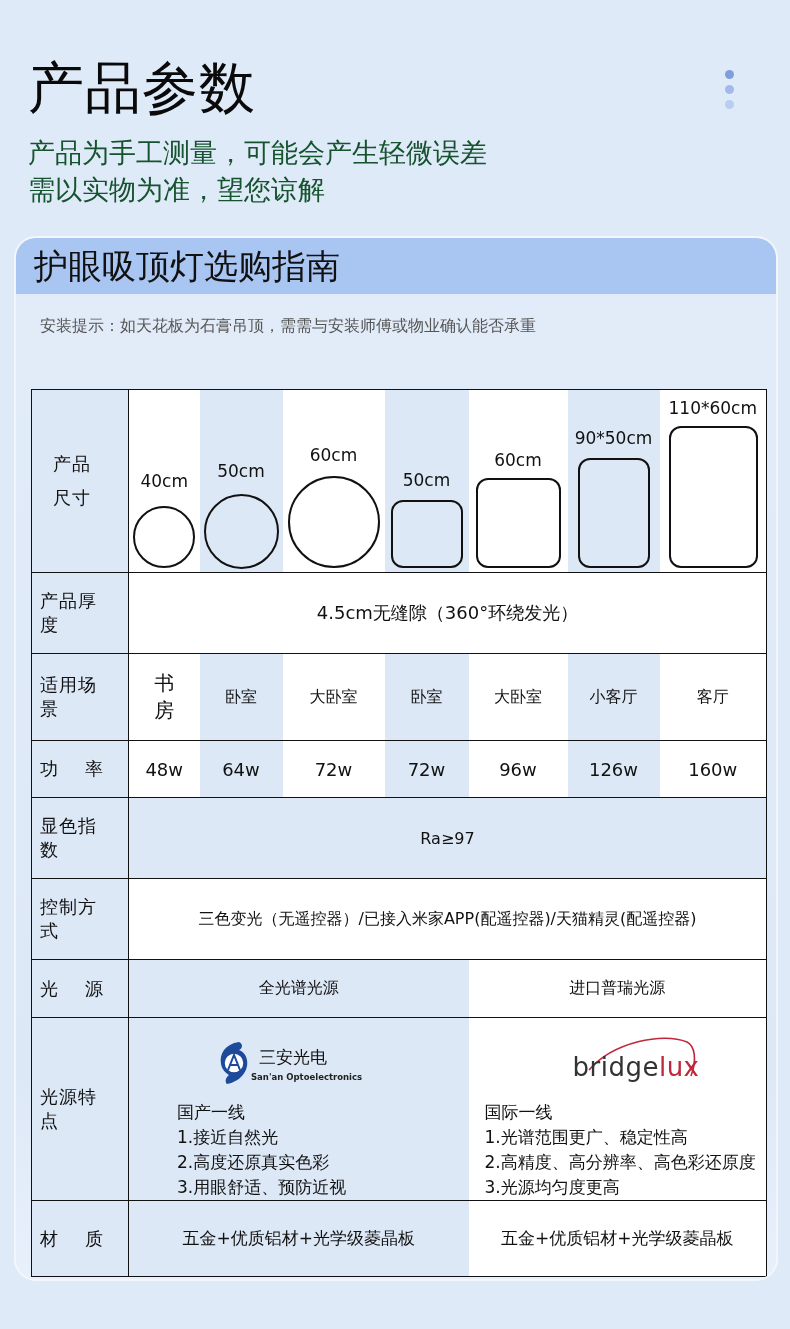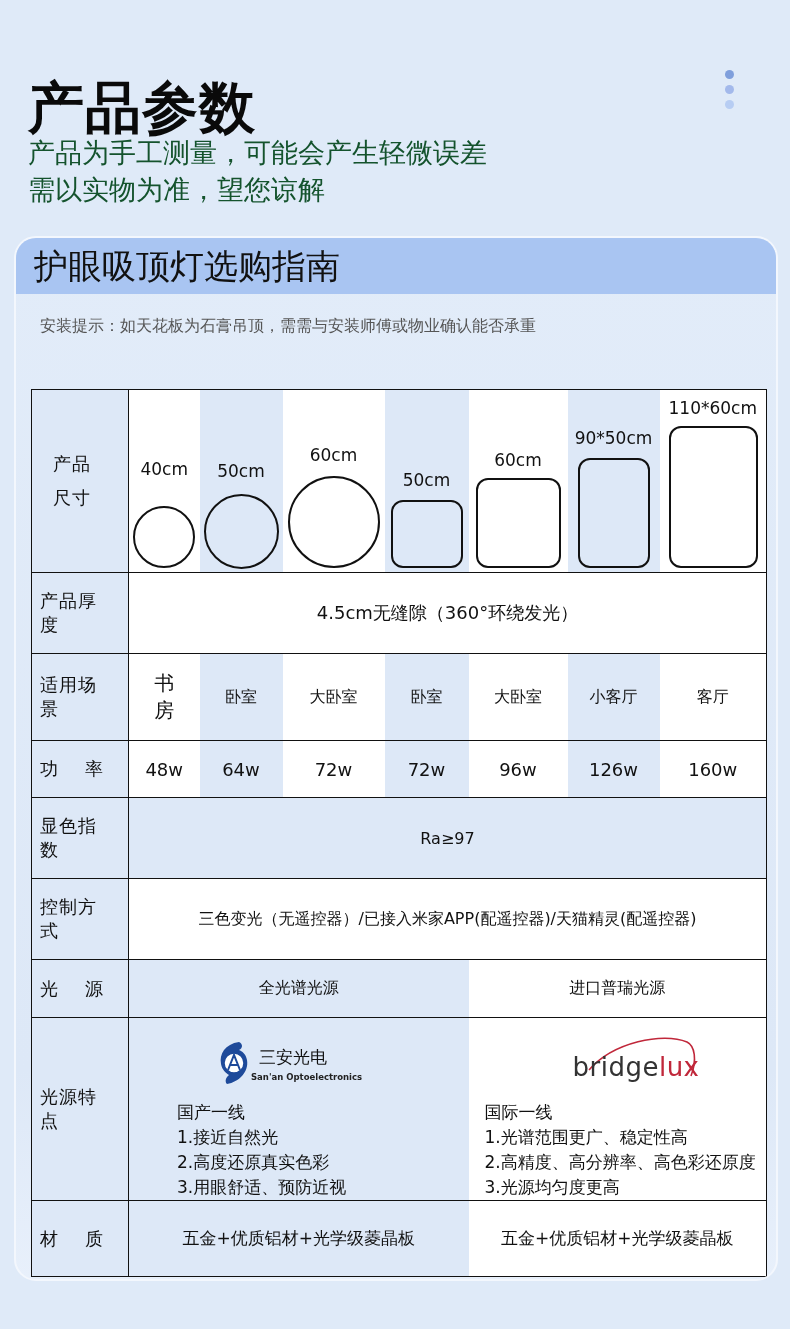--- a/index.html
+++ b/index.html
@@ -5,23 +5,22 @@
   * { box-sizing: border-box; margin: 0; padding: 0; }
   html, body { width: 790px; height: 1329px; overflow: hidden; }
   body {
     background: #dfeaf8;
     font-family: "DejaVu Sans", "Liberation Sans", sans-serif;
     color: #111;
     position: relative;
   }
   .page-title {
     position: absolute; left: 28px; top: 52px;
-    font-size: 56px; font-weight: bold; letter-spacing: 1px; color: #0a0a0a;
+    font-size: 56px; font-weight: normal; letter-spacing: 1px; color: #0a0a0a;
     line-height: 72px;
-    margin-top: 20px;
   }
   .dots { position: absolute; left: 725px; top: 70px; width: 12px; }
   .dot { width: 9px; height: 9px; border-radius: 50%; margin-bottom: 6px; }
   .subtitle {
     position: absolute; left: 28px; top: 134px;
     font-size: 27px; line-height: 37px; color: #14532d;
   }
   .card {
     position: absolute; left: 14px; top: 236px; width: 764px; height: 1045px;
     border-radius: 22px; background: linear-gradient(180deg, #e2ecf9 0%, #dde8f7 80%, #e8f0fb 100%);
@@ -89,21 +88,21 @@
         <col style="width:107px">
     </colgroup>
 
     <tbody>
         <tr>
       <td class="lbl big-lbl">
         <div>产品</div>
         <div>尺寸</div>
       </td>
       <td class="w nb size-cell">
-        <div class="size-lbl" style="top:69px">40cm</div>
+        <div class="size-lbl" style="top:81px">40cm</div>
         <div class="shape" style="left:4px;top:116px;width:62px;height:62px;border-radius:50%"></div>
       </td>
       <td class="b nb size-cell">
         <div class="size-lbl" style="top:71px">50cm</div>
         <div class="shape" style="left:4px;top:104px;width:75px;height:75px;border-radius:50%"></div>
       </td>
       <td class="w nb size-cell">
         <div class="size-lbl" style="top:55px">60cm</div>
         <div class="shape" style="left:5px;top:86px;width:92px;height:92px;border-radius:50%"></div>
       </td>

